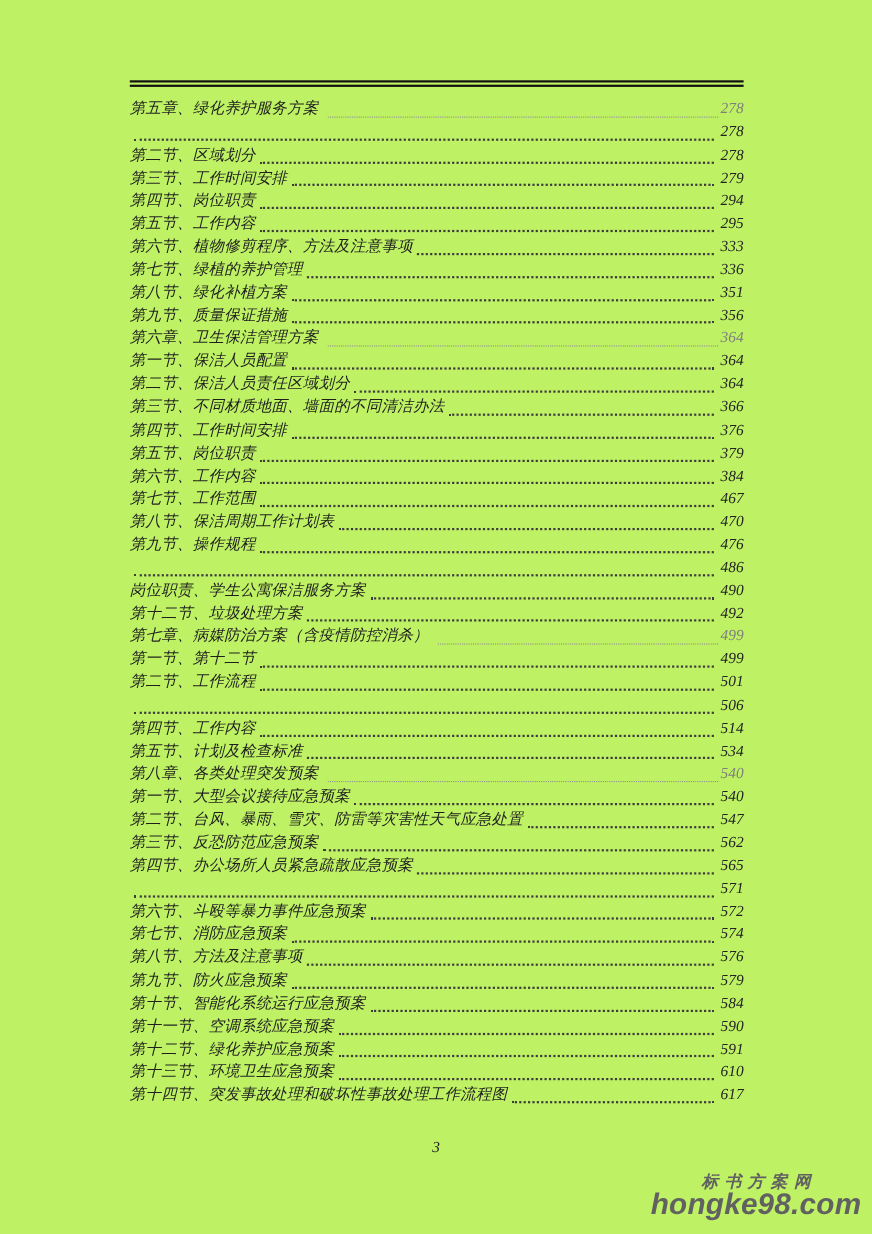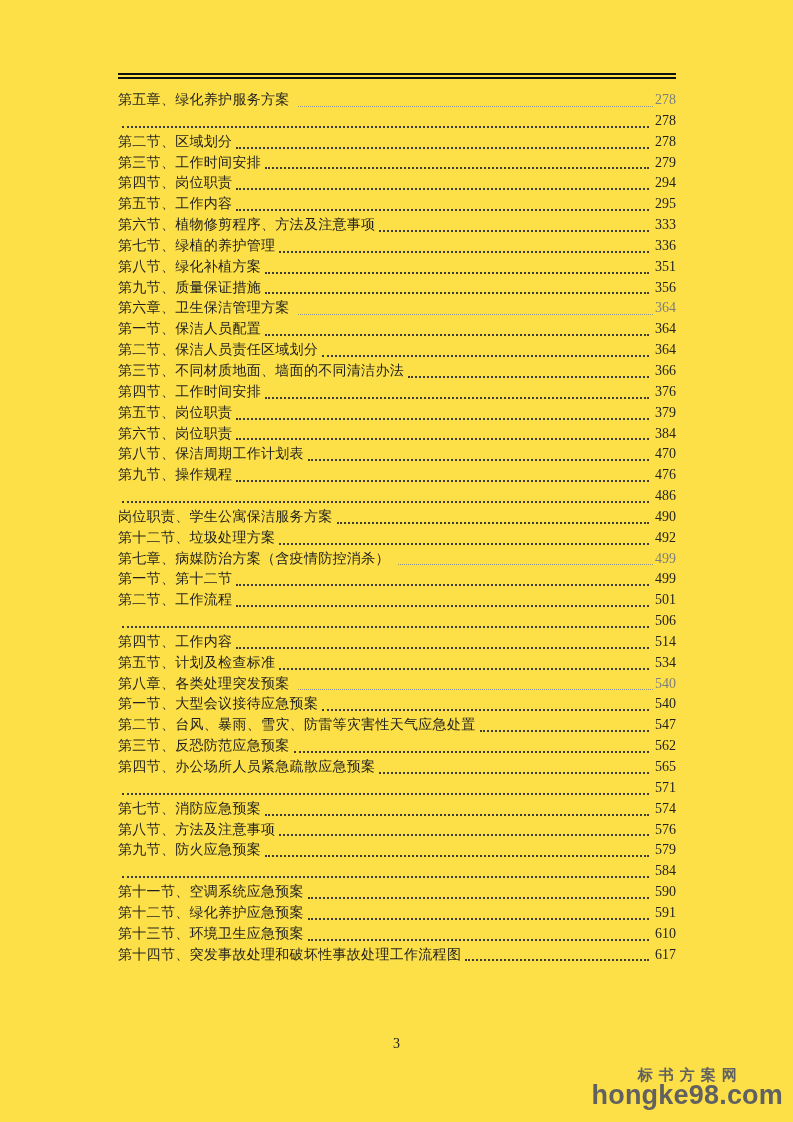--- a/index.html
+++ b/index.html
@@ -1,20 +1,20 @@
 <!DOCTYPE html>
 <html><head>
 <meta charset="utf-8">
 <style>
   html,body{margin:0;padding:0;}
   body{
     width:793px;height:1122px;background:#ffffff;position:relative;overflow:hidden;
     font-family:"Liberation Serif","DejaVu Serif",serif;
   }
-  .page{position:absolute;inset:0;background:#fde047;}
+  .page{position:absolute;inset:0;background:#bef264;font-style:italic;}
 
   
   .header-rule{position:absolute;left:118px;top:73px;width:558px;}
   .header-rule .rule-top{height:1.5px;background:#101010;}
   .header-rule .rule-gap{height:2px;}
   .header-rule .rule-bottom{height:2.5px;background:#101010;}
 
   
   .toc{
     position:absolute;left:118px;top:90px;width:558px;
@@ -143,23 +143,28 @@
     <span class="toc-label">第四节、工作时间安排</span>
     <span class="leader"></span>
     <span class="toc-page">376</span>
   </div>
       <div class="toc-row">
     <span class="toc-label">第五节、岗位职责</span>
     <span class="leader"></span>
     <span class="toc-page">379</span>
   </div>
       <div class="toc-row">
-    <span class="toc-label">第六节、岗位职责</span>
+    <span class="toc-label">第六节、工作内容</span>
     <span class="leader"></span>
     <span class="toc-page">384</span>
+  </div>
+      <div class="toc-row">
+    <span class="toc-label">第七节、工作范围</span>
+    <span class="leader"></span>
+    <span class="toc-page">467</span>
   </div>
       <div class="toc-row">
     <span class="toc-label">第八节、保洁周期工作计划表</span>
     <span class="leader"></span>
     <span class="toc-page">470</span>
   </div>
       <div class="toc-row">
     <span class="toc-label">第九节、操作规程</span>
     <span class="leader"></span>
     <span class="toc-page">476</span>
@@ -230,35 +235,41 @@
       <div class="toc-row">
     <span class="toc-label">第四节、办公场所人员紧急疏散应急预案</span>
     <span class="leader"></span>
     <span class="toc-page">565</span>
   </div>
       <div class="toc-row">
     <span class="leader"></span>
     <span class="toc-page">571</span>
   </div>
       <div class="toc-row">
+    <span class="toc-label">第六节、斗殴等暴力事件应急预案</span>
+    <span class="leader"></span>
+    <span class="toc-page">572</span>
+  </div>
+      <div class="toc-row">
     <span class="toc-label">第七节、消防应急预案</span>
     <span class="leader"></span>
     <span class="toc-page">574</span>
   </div>
       <div class="toc-row">
     <span class="toc-label">第八节、方法及注意事项</span>
     <span class="leader"></span>
     <span class="toc-page">576</span>
   </div>
       <div class="toc-row">
     <span class="toc-label">第九节、防火应急预案</span>
     <span class="leader"></span>
     <span class="toc-page">579</span>
   </div>
       <div class="toc-row">
+    <span class="toc-label">第十节、智能化系统运行应急预案</span>
     <span class="leader"></span>
     <span class="toc-page">584</span>
   </div>
       <div class="toc-row">
     <span class="toc-label">第十一节、空调系统应急预案</span>
     <span class="leader"></span>
     <span class="toc-page">590</span>
   </div>
       <div class="toc-row">
     <span class="toc-label">第十二节、绿化养护应急预案</span>

